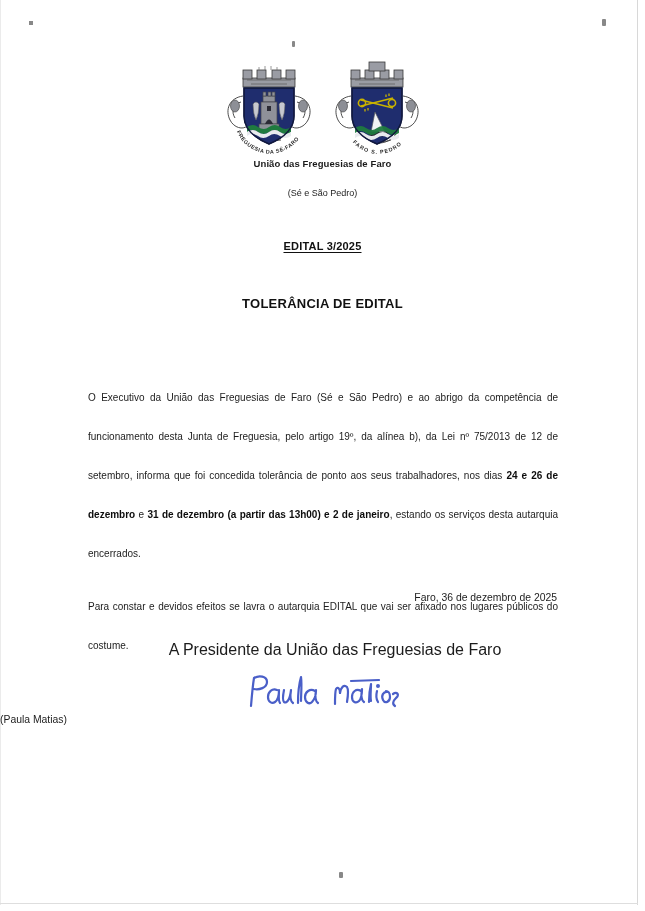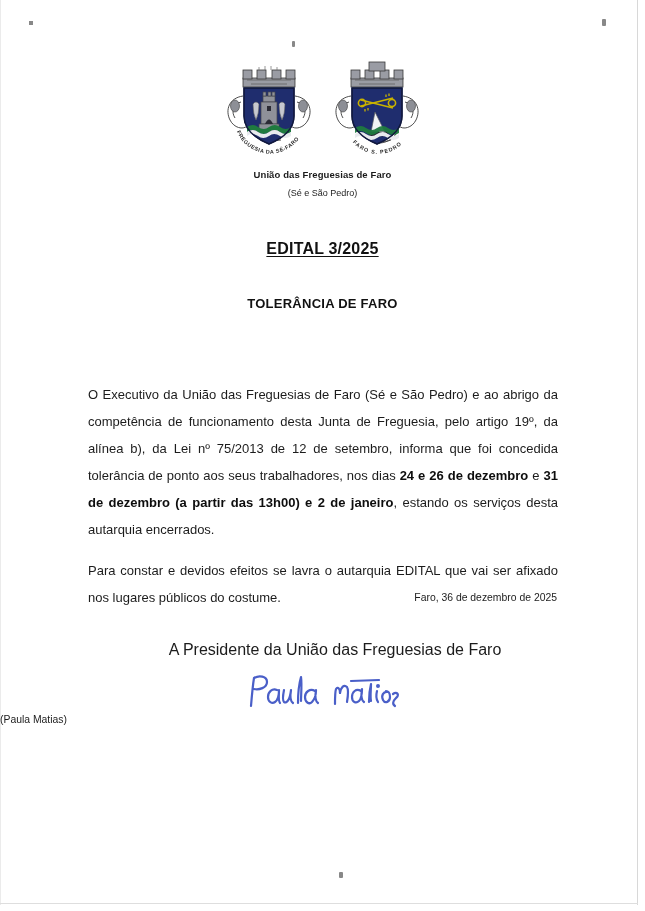--- a/index.html
+++ b/index.html
@@ -62,40 +62,40 @@
   }
   .crests {
     display: flex;
     justify-content: center;
     align-items: flex-start;
     gap: 4px;
   }
   .crest { width: 104px; height: 100px; display:block; }
 
   .org-name {
-    margin-top: 15px;
+    margin-top: 4px;
     font-size: 9.5px;
     font-weight: bold;
     color: #1a1a1a;
     letter-spacing: 0.1px;
   }
   .org-sub {
-    margin-top: 8px;
+    margin-top: 19px;
     font-size: 9px;
     font-weight: normal;
     color: #232323;
   }
 
   
   .doc-number {
     position: absolute;
     left: 0; right: 0;
     top: 240px;
     text-align: center;
-    font-size: 16px;
+    font-size: 11px;
     font-weight: bold;
     color: #111111;
     letter-spacing: 0.2px;
   }
   .doc-number span.u {
     text-decoration: underline;
     text-underline-offset: 2px;
   }
   .doc-subject {
     position: absolute;
@@ -109,23 +109,23 @@
   }
 
   
   .body-block {
     position: absolute;
     left: 88px;
     top: 368px;
     width: 470px;
   }
   .para {
-    font-size: 13px;
+    font-size: 10px;
     color: #1c1c1c;
-    line-height: 27px;
+    line-height: 39px;
     text-align: justify;
     text-justify: inter-word;
   }
   .para.p2 { margin-top: 14px; }
   .para b { font-weight: bold; color: #0d0d0d; }
 
   .date-line {
     position: absolute;
     left: 88px;
     right: 88px;
@@ -313,21 +313,21 @@
     </div>
 
     <div class="org-name">União das Freguesias de Faro</div>
     <div class="org-sub">(Sé e São Pedro)</div>
   </div>
 
   <div class="doc-number">
     <span class="u">EDITAL 3/2025</span>
   </div>
 
-  <div class="doc-subject">TOLERÂNCIA DE FARO</div>
+  <div class="doc-subject">TOLERÂNCIA DE EDITAL</div>
 
   <div class="body-block">
 
     <p class="para p1"><span>O Executivo da União das Freguesias de Faro (Sé e São Pedro) e ao abrigo da competência de funcionamento desta Junta de Freguesia, pelo artigo 19º, da alínea b), da Lei nº 75/2013 de 12 de setembro, informa que foi concedida tolerância de ponto aos seus trabalhadores, nos dias </span><b>24 e 26 de dezembro</b><span> e </span><b>31 de dezembro (a partir das 13h00) e 2 de janeiro</b><span>, estando os serviços desta autarquia encerrados.</span></p>
 
     <p class="para p2">Para constar e devidos efeitos se lavra o autarquia EDITAL que vai ser afixado nos lugares públicos do costume.</p>
   </div>
 
   <div class="date-line">Faro, 36 de dezembro de 2025</div>
 

